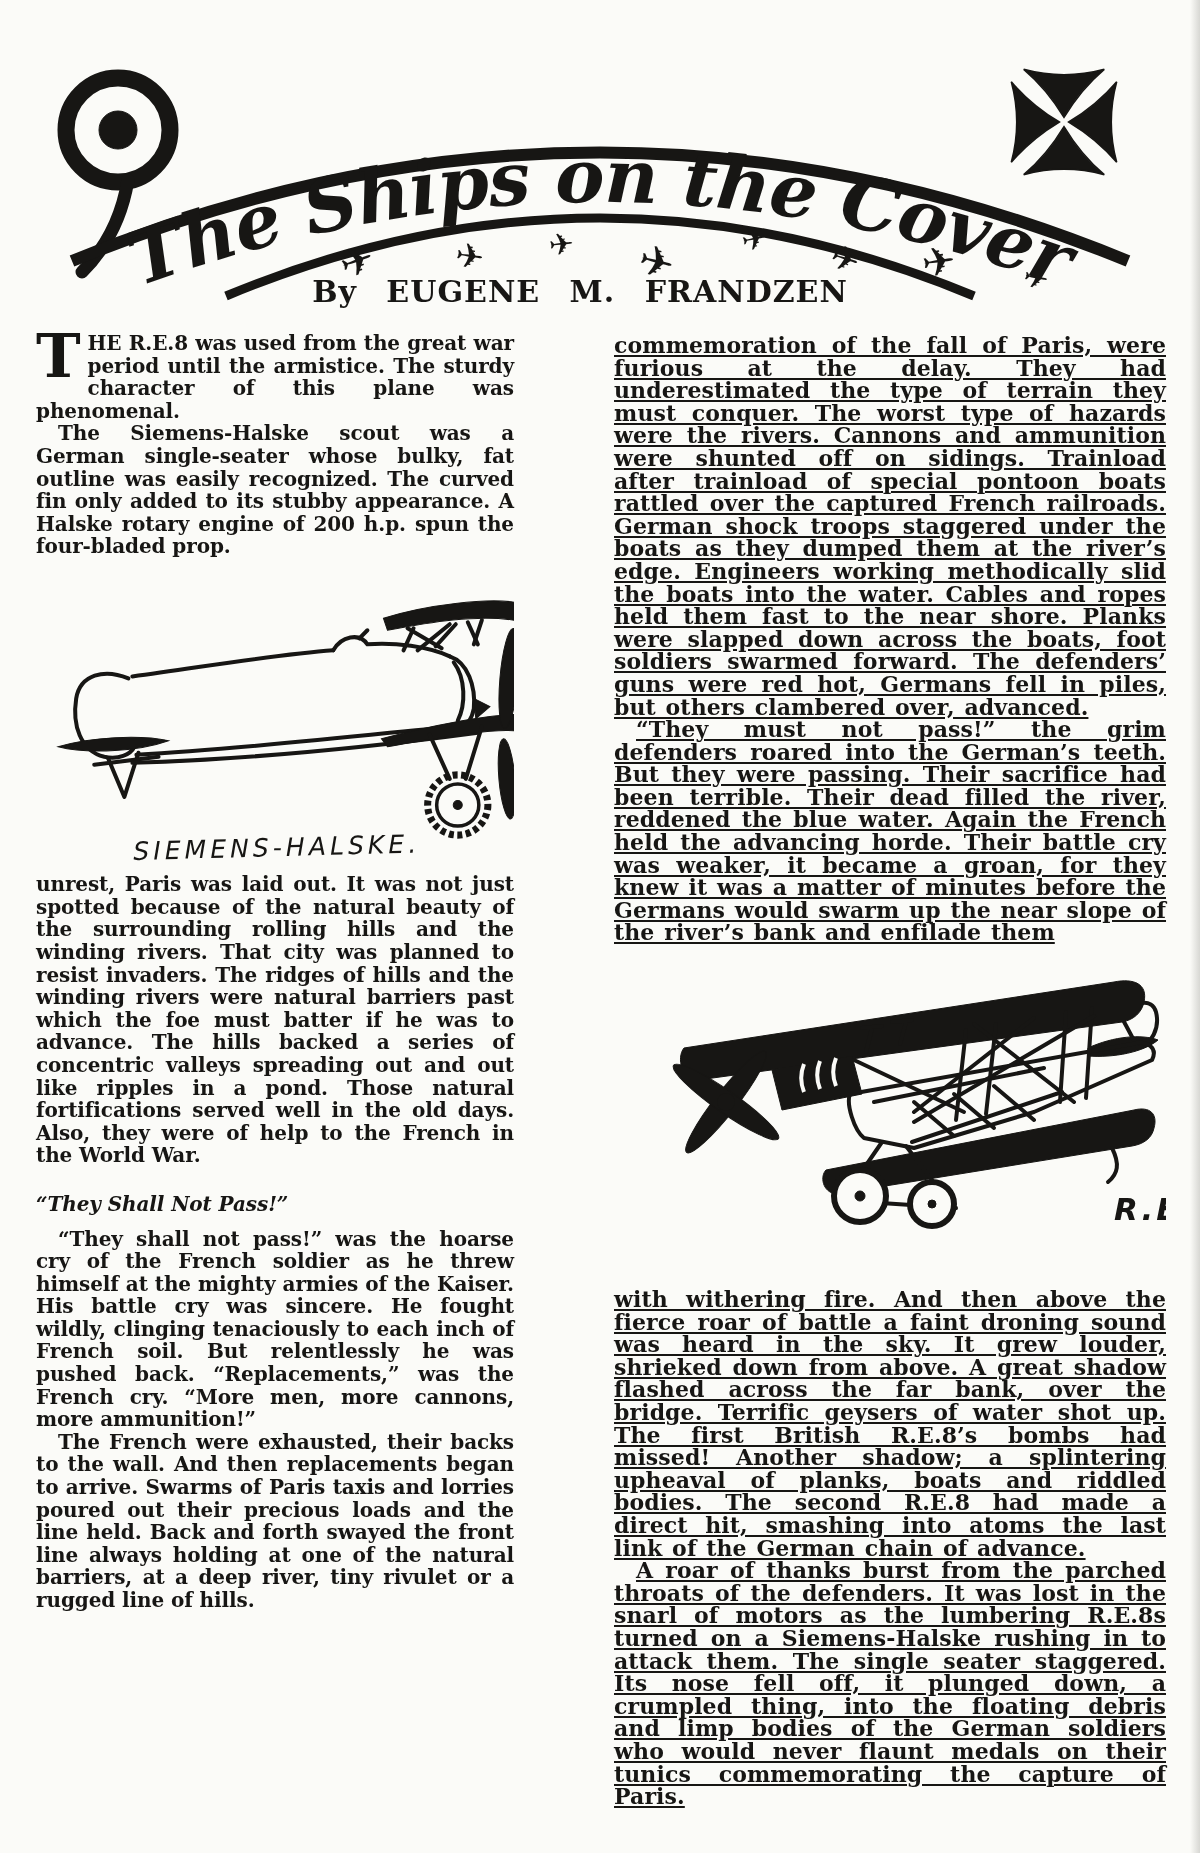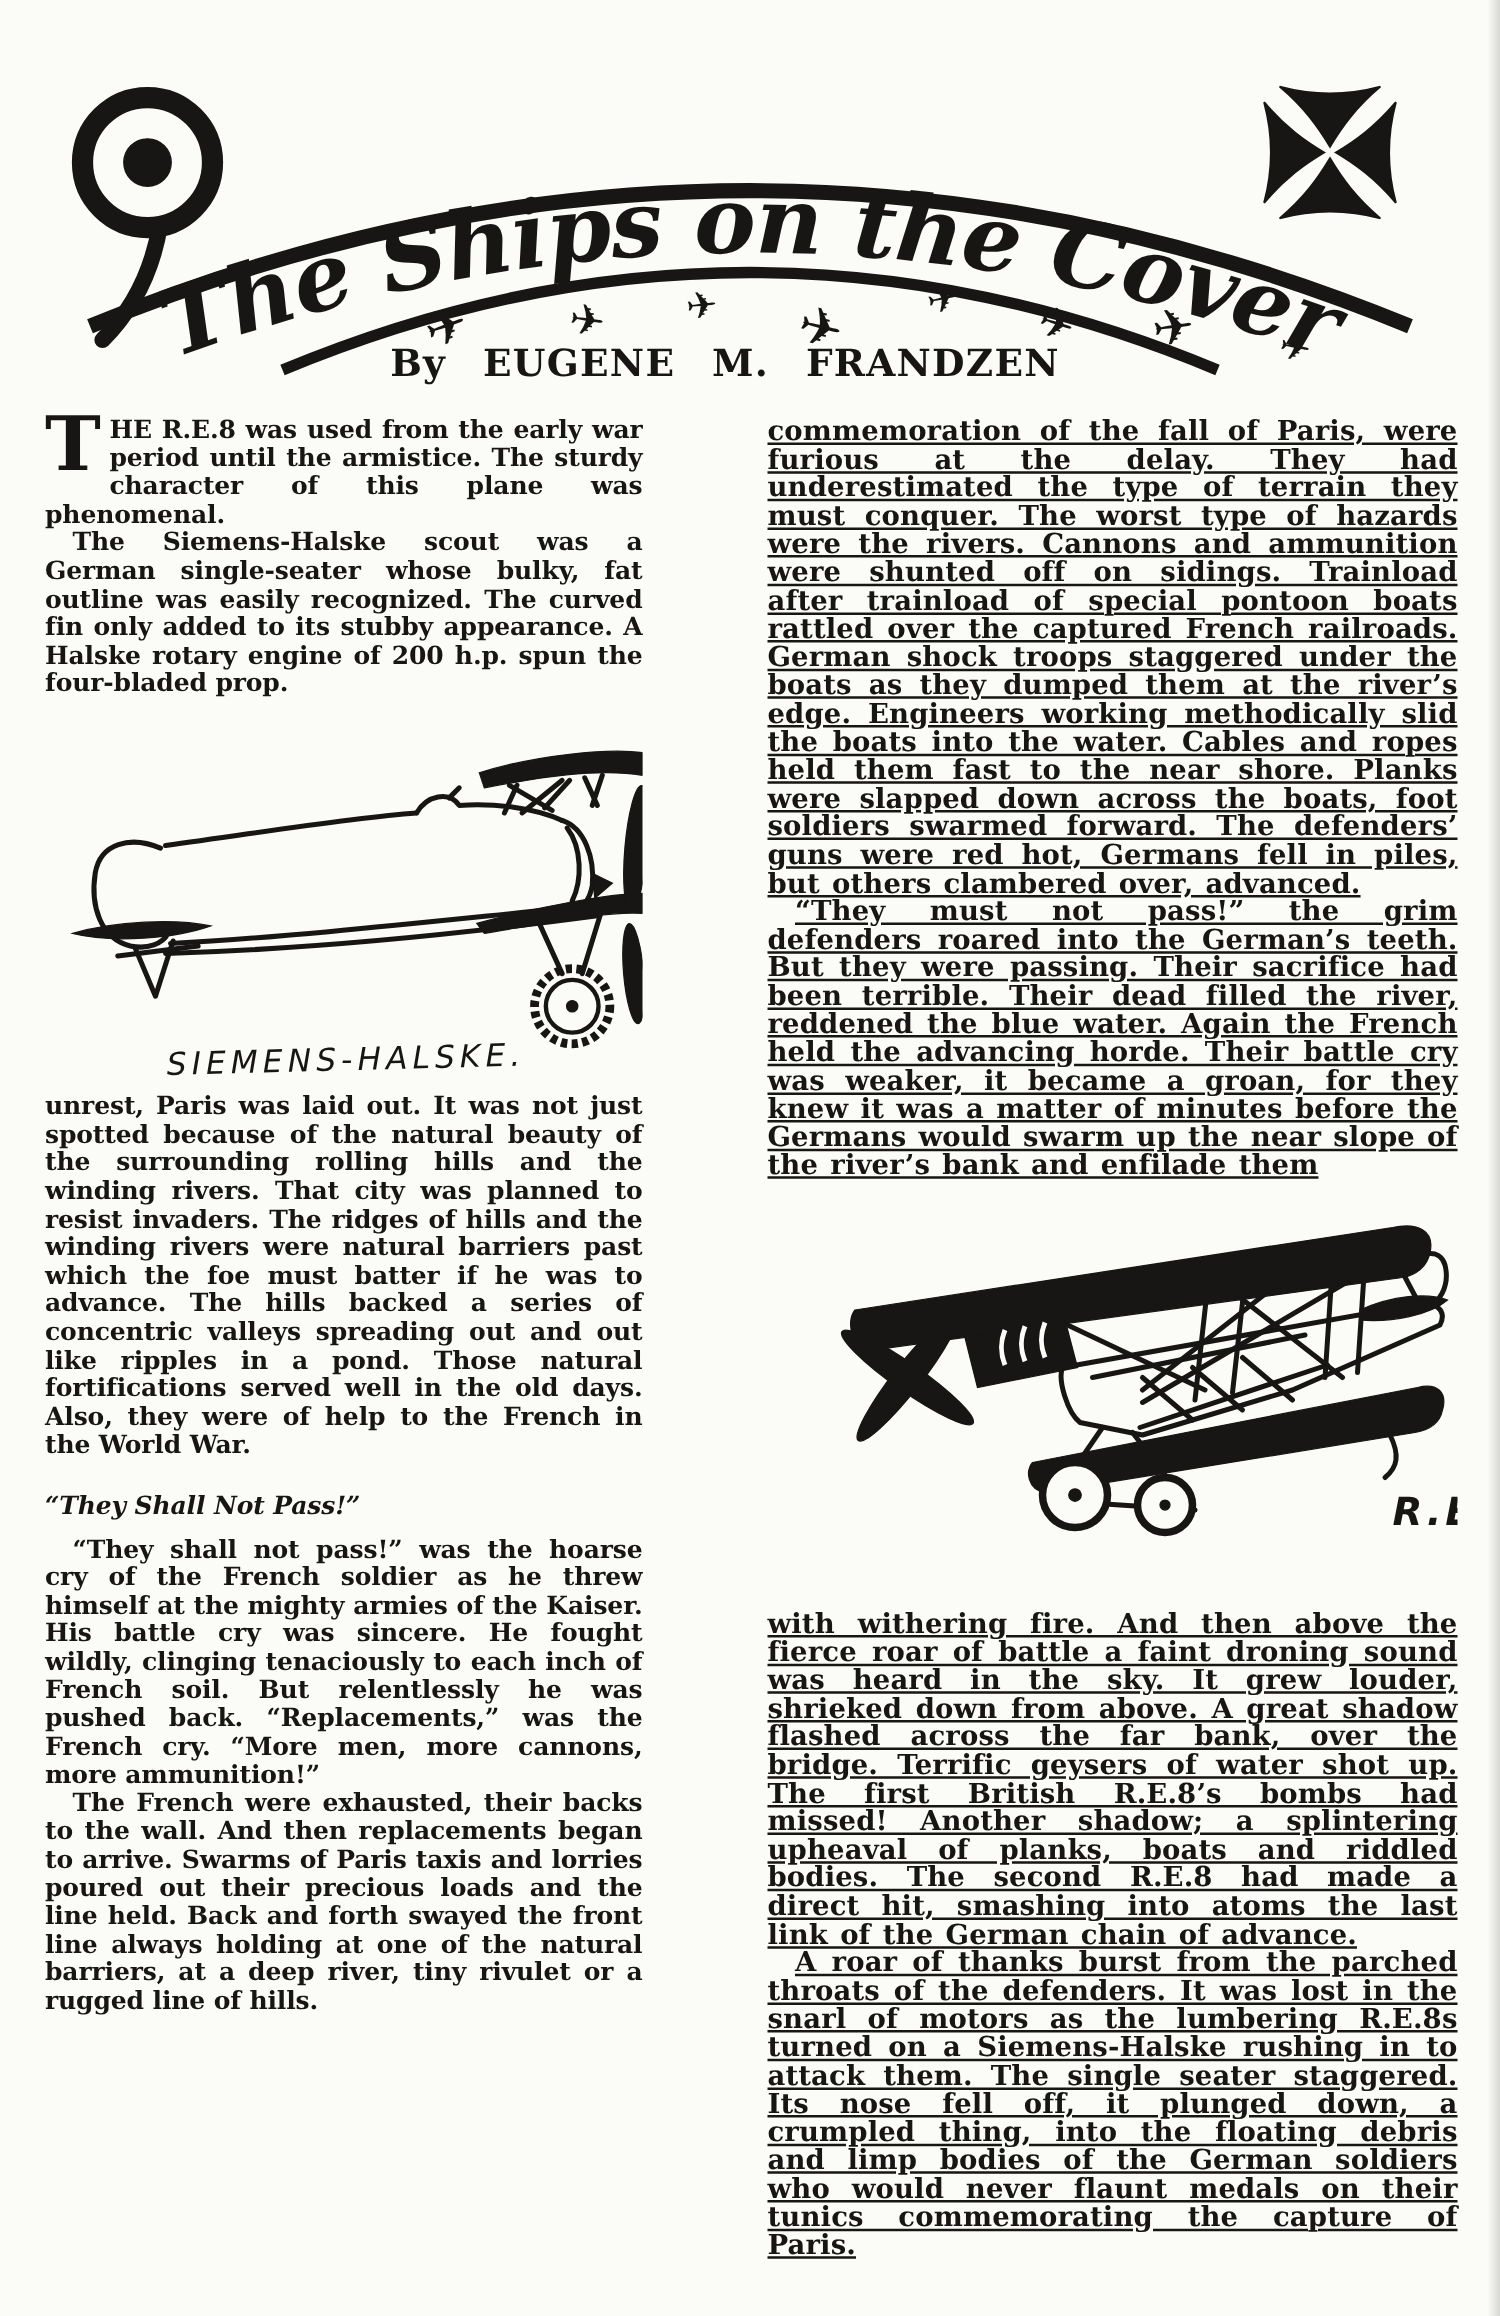--- a/index.html
+++ b/index.html
@@ -68,21 +68,21 @@
     <text font-size="30" x="714" y="234" transform="rotate(-12 714 234)">✈</text>
     <text font-size="34" x="798" y="248" transform="rotate(18 798 248)">✈</text>
     <text font-size="40" x="894" y="260" transform="rotate(-8 894 260)">✈</text>
     <text font-size="30" x="992" y="268" transform="rotate(10 992 268)">✈</text>
   </g>
 </svg>
 
 <div class="byline">By EUGENE M. FRANDZEN</div>
 
 <div class="col col-left">
-  <p><span class="dropcap">T</span><span>HE R.E.8 was used from the early war period until the armistice. The sturdy character of this plane was phenomenal.</span></p>
+  <p><span class="dropcap">T</span><span>HE R.E.8 was used from the great war period until the armistice. The sturdy character of this plane was phenomenal.</span></p>
   <p class="indent">The Siemens-Halske scout was a German single-seater whose bulky, fat outline was easily recognized. The curved fin only added to its stubby appearance. A Halske rotary engine of 200 h.p. spun the four-bladed prop.</p>
 
   <div class="illus">
     <svg viewBox="0 0 476 300" xmlns="http://www.w3.org/2000/svg">
 
       <path class="ln" d="M 92 112 C 68 102, 44 108, 40 132 C 36 158, 44 184, 68 190 C 82 193, 94 188, 98 180"></path>
       <path class="ln" d="M 72 192 L 88 230 L 102 186"></path>
       <path class="ink" d="M 22 180 C 56 170, 104 168, 132 174 C 104 184, 54 188, 22 180 Z"></path>
       <path class="ln" stroke-width="3" d="M 58 198 L 122 190"></path>
 

